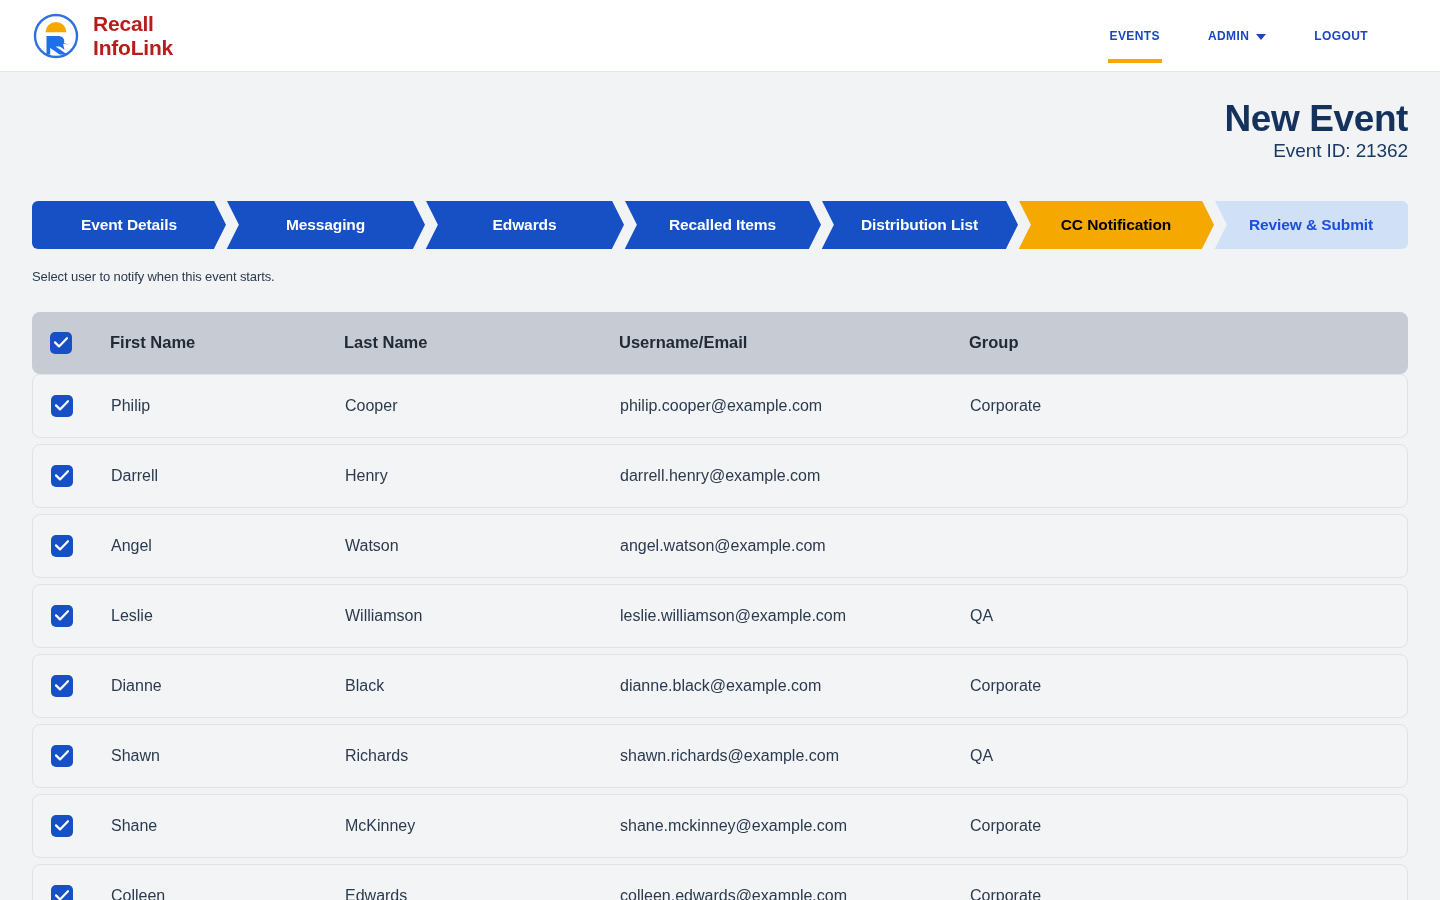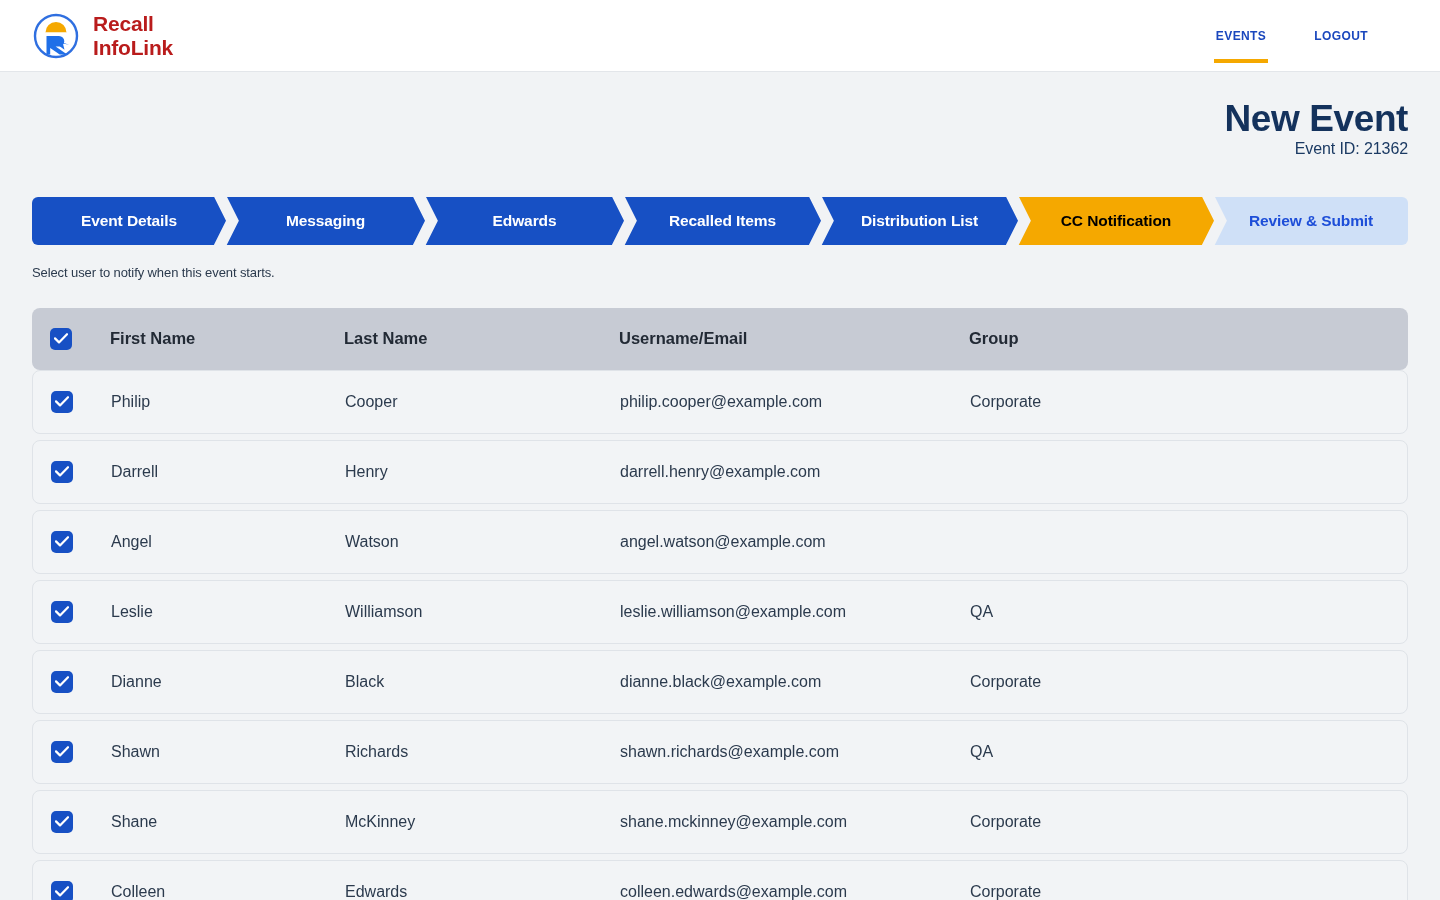--- a/index.html
+++ b/index.html
@@ -105,21 +105,21 @@
 
   .page-title {
     font-size: 37px;
     font-weight: bold;
     color: #14325c;
     letter-spacing: -0.4px;
     line-height: 1.1;
   }
 
   .event-id {
-    font-size: 16px;
+    font-size: 19px;
     color: #1b3a63;
     padding-bottom: 5px;
     letter-spacing: -0.1px;
   }
 
   
   .stepper {
     margin-top: 26px;
     height: 48px;
     display: flex;
@@ -244,20 +244,24 @@
       </span>
       <span class="brand-name">Recall
 InfoLink</span>
     </div>
 
     <nav class="topnav">
       <div class="nav-item active">
         <span>EVENTS</span>
       </div>
       <div class="nav-item">
+        <span>ADMIN</span>
+        <span class="caret"></span>
+      </div>
+      <div class="nav-item">
         <span>LOGOUT</span>
       </div>
     </nav>
   </div>
 
   <div class="page">
 
     <div class="page-head">
       <div class="page-title">New Event</div>
       <div class="event-id">Event ID: 21362</div>

